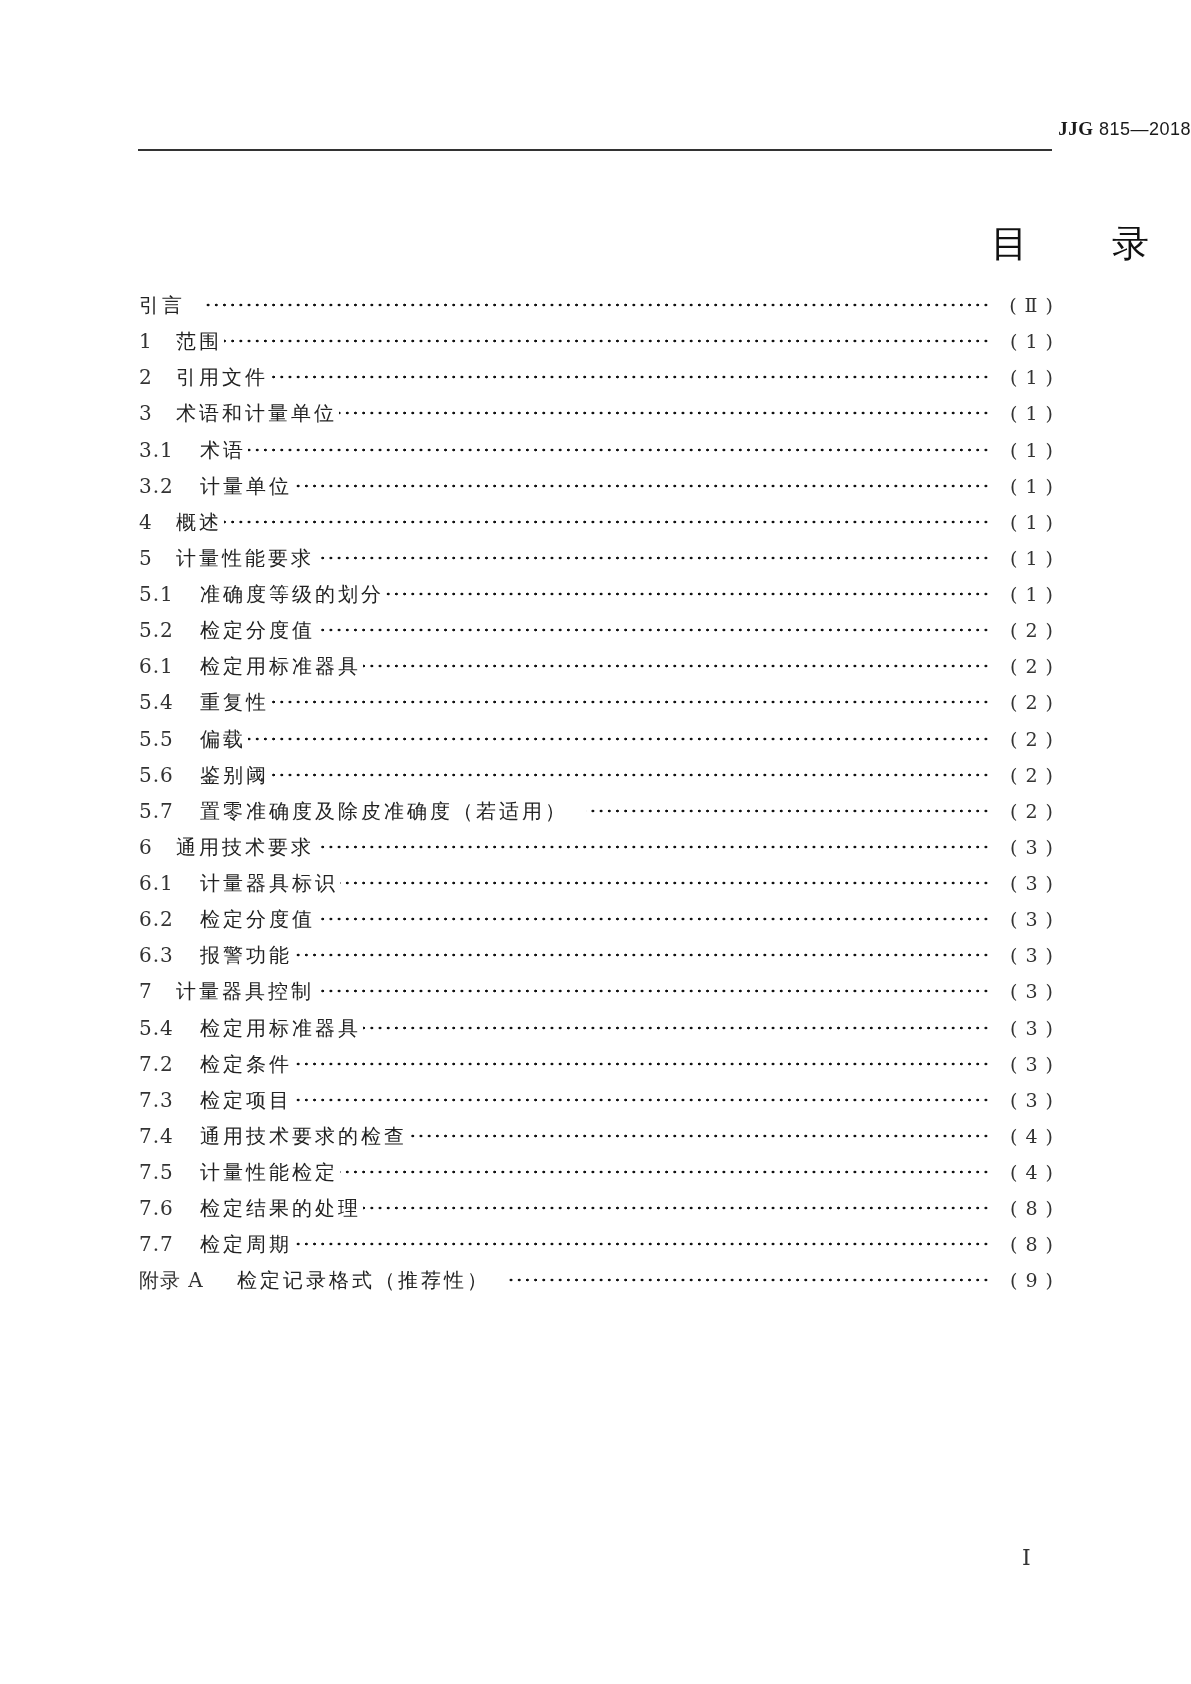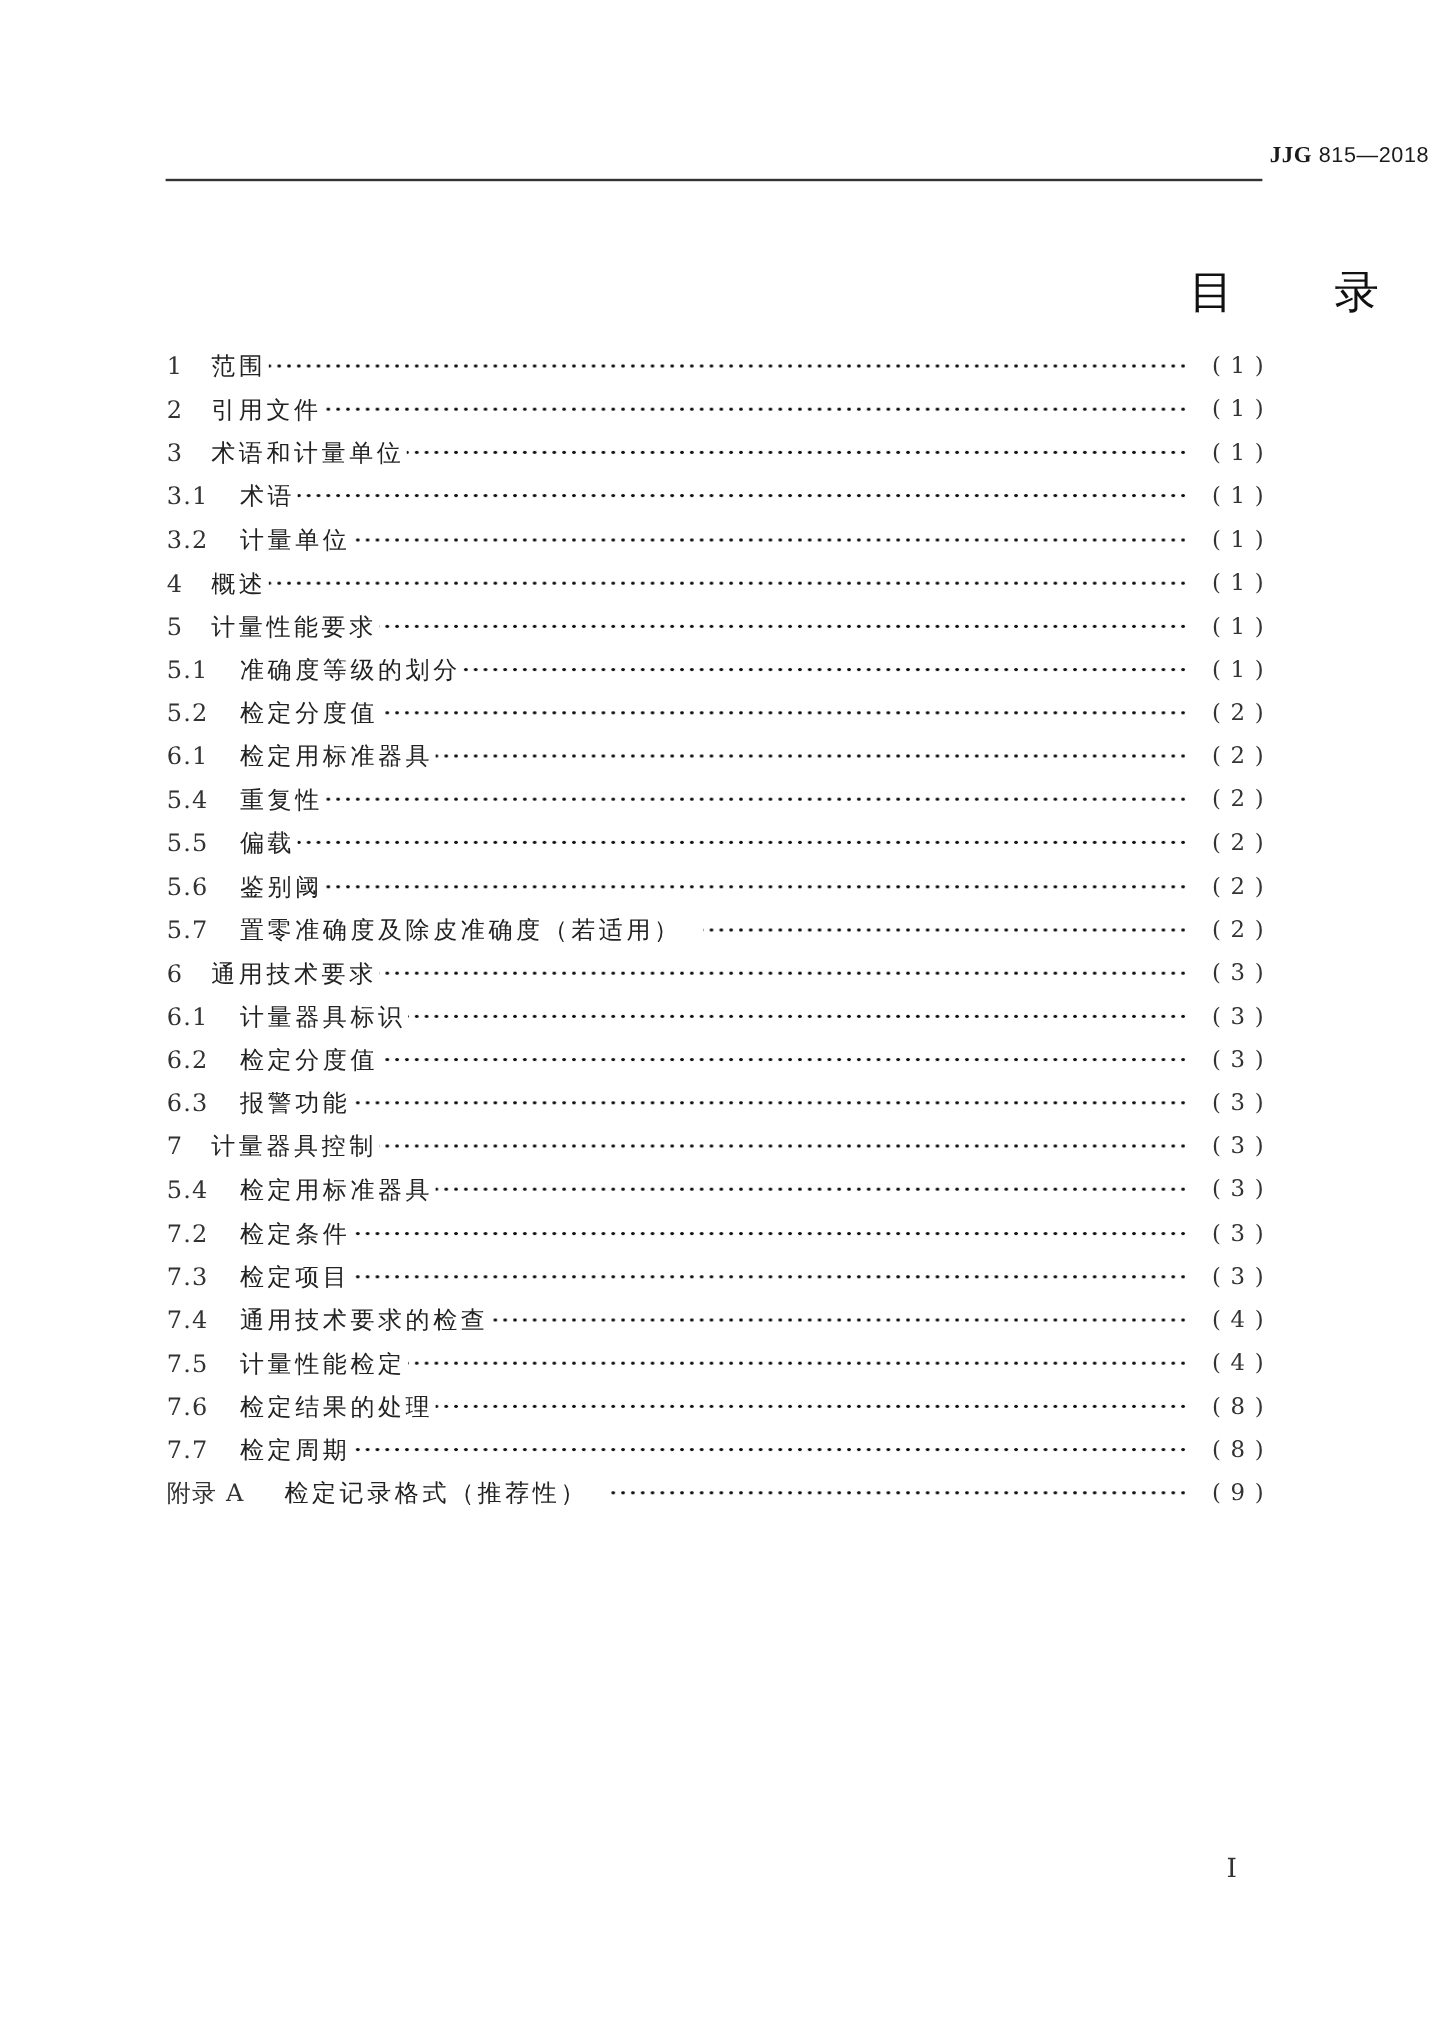--- a/index.html
+++ b/index.html
@@ -123,20 +123,25 @@
   <span class="code-prefix">JJG</span><span class="code-rest"> 815—2018</span>
 </div>
 <div class="header-rule"></div>
 
 <div class="toc-title">
   <span>目</span><span>录</span>
 </div>
 
 <div class="toc">
 
+  <div class="toc-row">
+    <span class="toc-label">引言</span>
+    <span class="toc-leader gap"></span>
+    <span class="toc-page">( Ⅱ )</span>
+  </div>
 
   <div class="toc-row">
     <span class="toc-num lvl1">1</span>
     <span class="toc-label">范围</span>
     <span class="toc-leader"></span>
     <span class="toc-page">( 1 )</span>
   </div>
 
   <div class="toc-row">
     <span class="toc-num lvl1">2</span>

